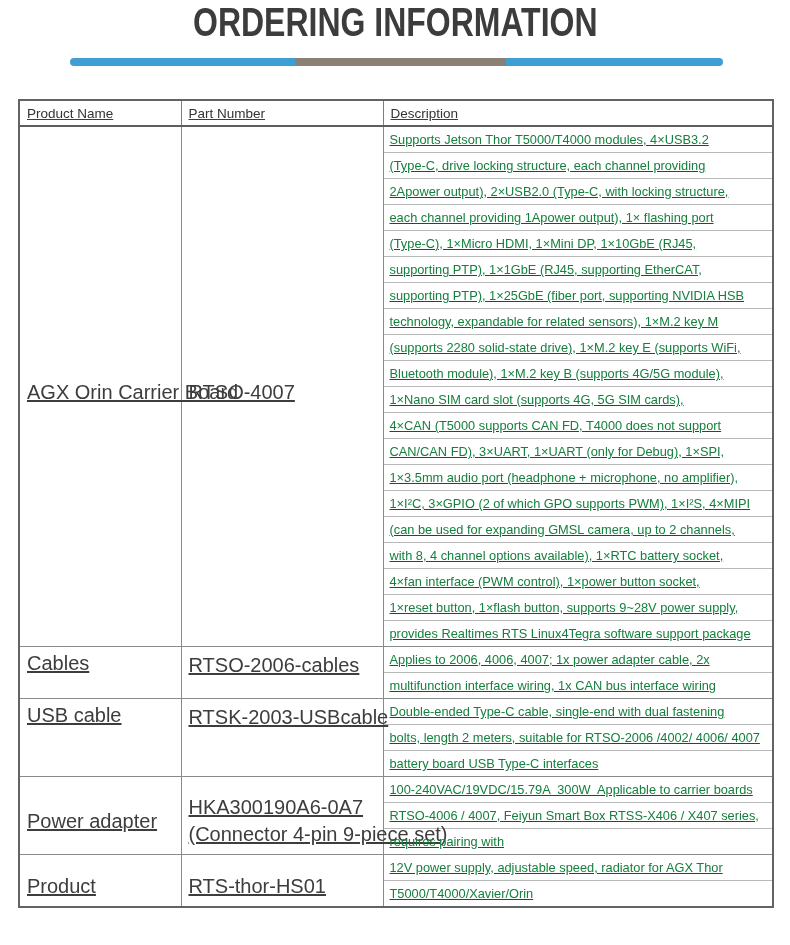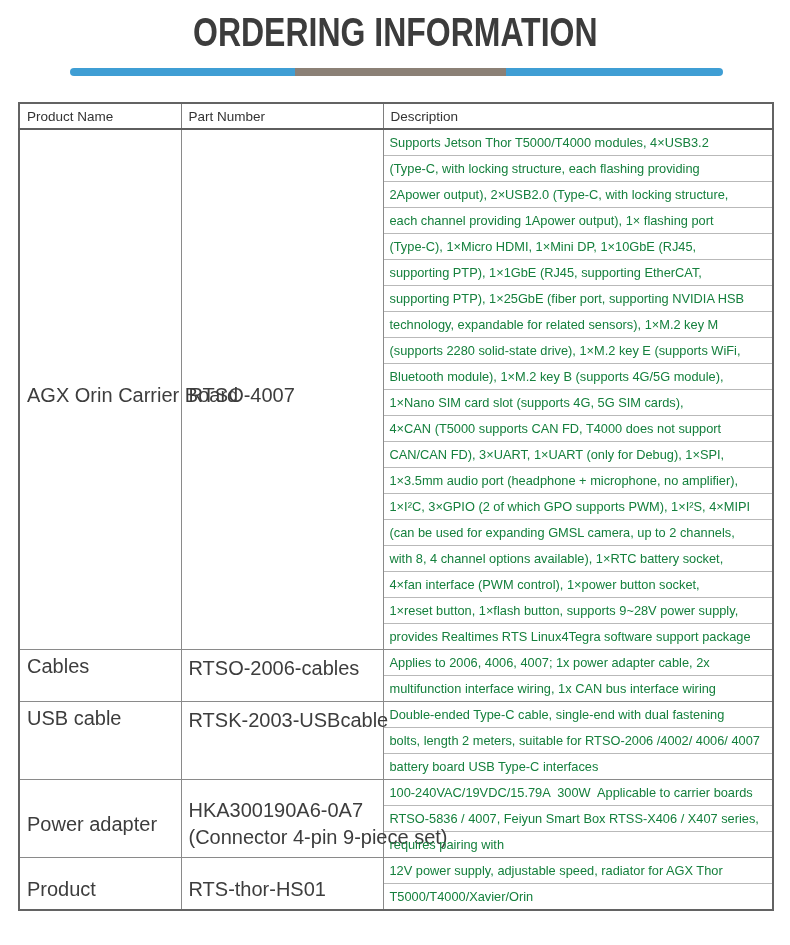--- a/index.html
+++ b/index.html
@@ -2,42 +2,43 @@
 <html><head>
 <meta charset="utf-8">
 <style>
   html,body { margin:0; padding:0; }
   body {
     width:790px; height:945px; background:#ffffff; overflow:hidden;
     font-family:"Liberation Sans", sans-serif; color:#3d3d3d;
     position:relative;
   }
   
-  .title-wrap { text-align:center; margin-top:10px; height:48px; }
+  .title-wrap { text-align:center; height:48px; }
   .title {
     display:inline-block;
     font-size:41px; font-weight:bold; color:#3c3c3c;
     letter-spacing:0px; line-height:1.1;
     transform:scaleX(0.78); transform-origin:center;
     white-space:nowrap;
   }
   
   .divider {
     margin:10px 0 0 70px; width:653px; height:8px;
     display:flex; border-radius:4px; overflow:hidden;
   }
   .divider .seg { height:100%; }
   .seg-l { width:225px; }
   .seg-m { width:211px; }
   .seg-r { width:217px; }
   
   table.otable {
     border-collapse:collapse; table-layout:fixed;
-    width:754px; margin:26px 0 0 18px;
+    width:754px; margin:33px 0 0 18px;
     border:2px solid #636363;
+    text-decoration:underline;
   }
   col.c1 { width:162px; } col.c2 { width:202px; } col.c3 { width:390px; }
   th {
     height:24px; font-size:13.5px; font-weight:normal; color:#333333;
     text-align:left; padding:0 0 0 7px; vertical-align:middle;
     border-left:1px solid #7e7e7e; border-bottom:2px solid #5e5e5e;
     white-space:nowrap;
   }
   td { vertical-align:middle; }
   td.pname, td.pnum {
@@ -82,21 +83,21 @@
   </thead>
   <tbody id="tbody">
       <tr class="group-first">
         <td class="pname" rowspan="20">AGX Orin Carrier Board</td>
         <td class="pnum" rowspan="20">
           <div>RTSO-4007</div>
         </td>
         <td class="desc">Supports Jetson Thor T5000/T4000 modules, 4×USB3.2</td>
       </tr>
       <tr class="group-cont">
-        <td class="desc">(Type-C, with locking structure, each flashing providing</td>
+        <td class="desc">(Type-C, drive locking structure, each channel providing</td>
       </tr>
       <tr class="group-cont">
         <td class="desc">2Apower output), 2×USB2.0 (Type-C, with locking structure,</td>
       </tr>
       <tr class="group-cont">
         <td class="desc">each channel providing 1Apower output), 1× flashing port</td>
       </tr>
       <tr class="group-cont">
         <td class="desc">(Type-C), 1×Micro HDMI, 1×Mini DP, 1×10GbE (RJ45,</td>
       </tr>
@@ -170,21 +171,21 @@
       </tr>
       <tr class="group-first">
         <td class="pname" rowspan="3">Power adapter</td>
         <td class="pnum" rowspan="3">
           <div>HKA300190A6-0A7</div>
           <div>(Connector 4-pin 9-piece set)</div>
         </td>
         <td class="desc">100-240VAC/19VDC/15.79A  300W  Applicable to carrier boards</td>
       </tr>
       <tr class="group-cont">
-        <td class="desc">RTSO-5836 / 4007, Feiyun Smart Box RTSS-X406 / X407 series,</td>
+        <td class="desc">RTSO-4006 / 4007, Feiyun Smart Box RTSS-X406 / X407 series,</td>
       </tr>
       <tr class="group-cont">
         <td class="desc">requires pairing with</td>
       </tr>
       <tr class="group-first">
         <td class="pname" rowspan="2">Product</td>
         <td class="pnum" rowspan="2">
           <div>RTS-thor-HS01</div>
         </td>
         <td class="desc">12V power supply, adjustable speed, radiator for AGX Thor</td>

